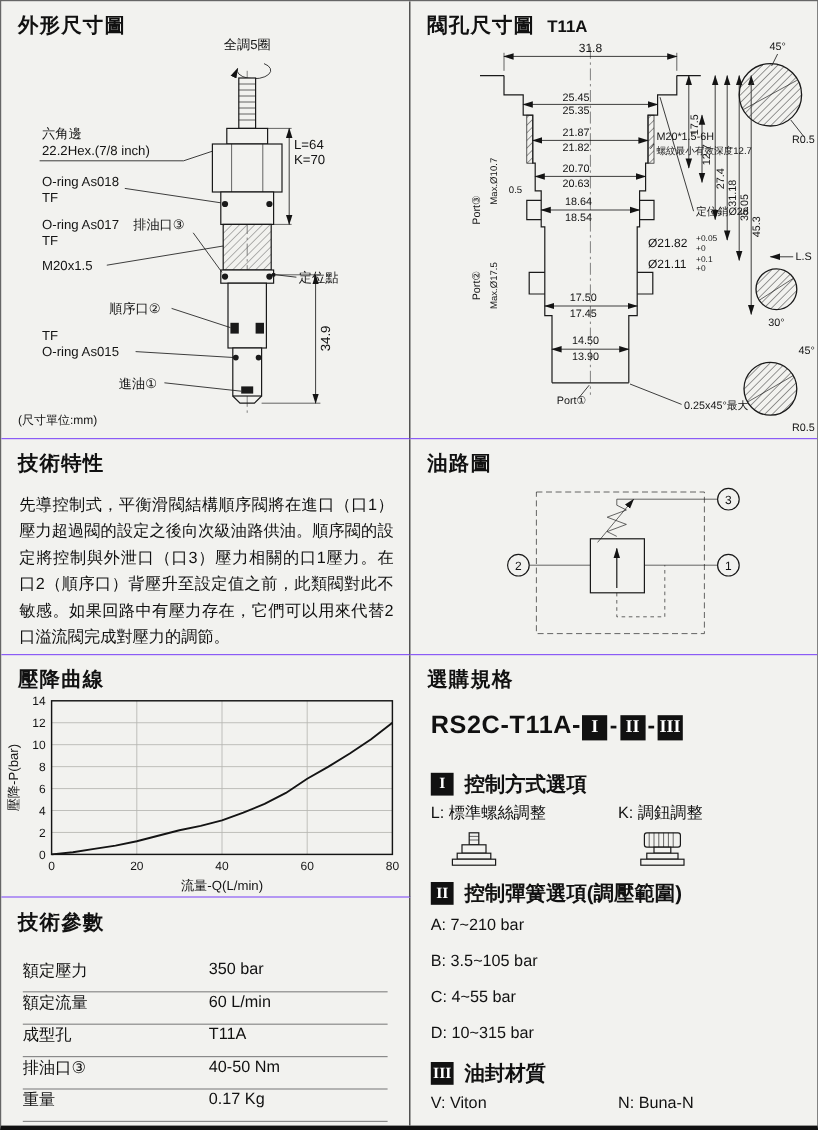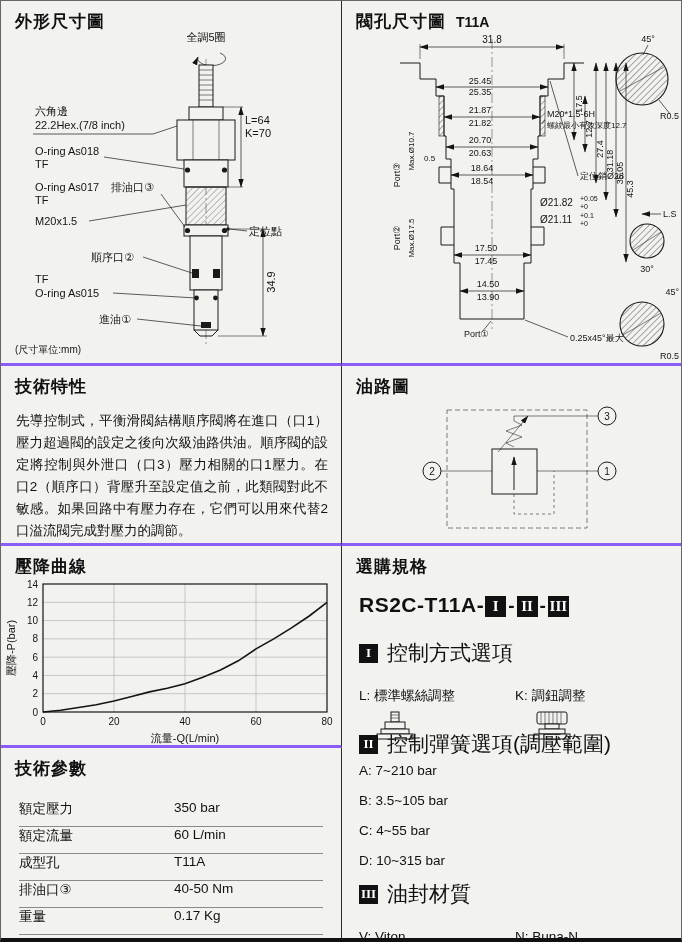--- a/index.html
+++ b/index.html
@@ -1,21 +1,21 @@
 <!DOCTYPE html>
 <html><head>
 <meta charset="utf-8">
 <style>
 *{margin:0;padding:0;box-sizing:border-box}
 html,body{background:#9a9a9a}
 body{font-family:"Liberation Sans","DejaVu Sans",sans-serif;color:#111}
 #page{position:relative;width:682px;height:942px;margin:0 auto;background:#f2f2ef;border:1px solid #666;border-bottom:4px solid #111;overflow:hidden}
 .sec{position:absolute;overflow:hidden}
 .br{border-right:1px solid #2b2b2b}
-.bb{border-bottom:3px solid #8b5cf6}
+.bb{border-bottom:1px solid #8b5cf6}
 .sec-title{position:absolute;top:9px;left:14px;font-size:17px;font-weight:bold;letter-spacing:1px;white-space:nowrap}
 .sec-title .sub{font-size:14px;letter-spacing:0;margin-left:10px}
 svg{display:block}
 svg text{fill:#141414;font-family:"Liberation Sans","DejaVu Sans",sans-serif}
 .s7{font-size:7px}.s8{font-size:8px}.s9{font-size:9px}.s10{font-size:10px}.s11{font-size:11px}
 .ln{stroke:#1a1a1a;stroke-width:1;fill:none}
 .lnf{stroke:#1a1a1a;stroke-width:1;fill:#f2f2ef}
 .thin{stroke:#1a1a1a;stroke-width:0.55;fill:none}
 .dim{stroke:#1a1a1a;stroke-width:0.7;fill:none}
 .ctr{stroke:#555;stroke-width:0.6;stroke-dasharray:10 3 2 3;fill:none}
@@ -25,22 +25,22 @@
 .param-row{display:flex;align-items:flex-start;height:27px;border-bottom:1px solid #8a8a8a;margin:0 18px}
 .param-label{flex:0 0 155px;font-size:13.5px}
 .param-value{font-size:13.5px}
 .model-line{position:absolute;top:47px;left:17px;display:flex;align-items:flex-end;font-weight:bold}
 .model-base{font-size:21px;letter-spacing:.5px}
 .mbox{display:inline-flex;width:21px;height:21px;background:#111;color:#fff;align-items:center;justify-content:center;font-family:"Liberation Serif","DejaVu Serif",serif;font-size:15px;font-weight:bold;margin:0 1px}
 .mdash{font-size:19px;margin:0 1px}
 .ogroup{position:absolute;left:17px;right:12px}
 .ghead{display:flex;align-items:center;gap:9px;height:20px}
 .badge{display:inline-flex;flex:0 0 auto;width:19px;height:19px;background:#111;color:#fff;align-items:center;justify-content:center;font-family:"Liberation Serif","DejaVu Serif",serif;font-size:13px;font-weight:bold}
-.gtitle{font-size:21px;font-weight:normal}
-.two-col{display:flex;margin-top:24px}
+.gtitle{font-size:17px;font-weight:bold}
+.two-col{display:flex;margin-top:6px}
 .optcol{flex:1}
 .opt{font-size:13.5px;line-height:18px}
 .optlist{margin-top:8px}
 .optlist .opt{margin-bottom:12px}
 .opticon{margin:6px 0 0 14px}
 </style>
 </head>
 <body>
 
 <div id="page">

